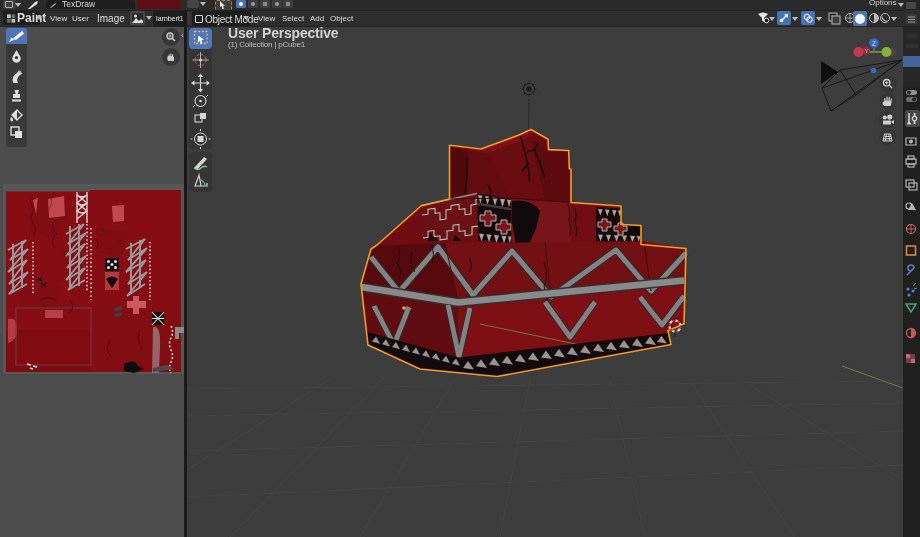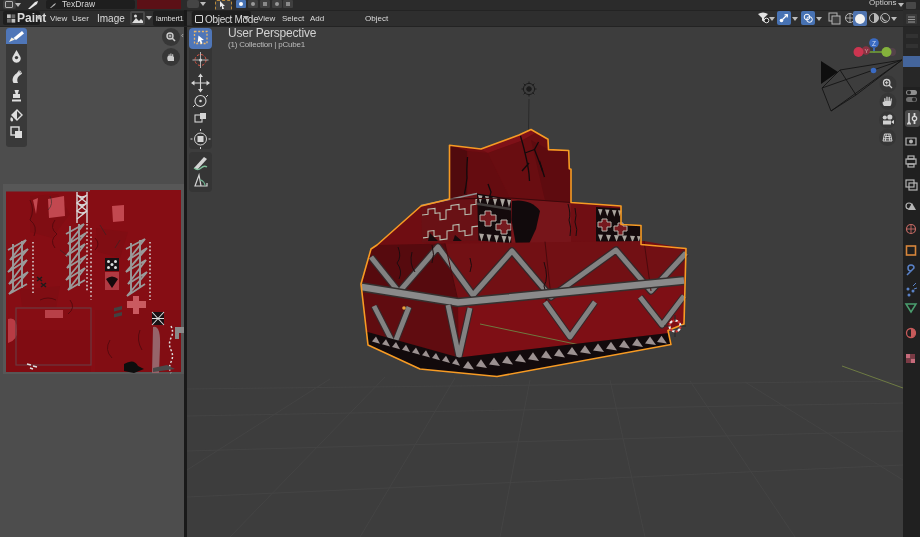--- a/index.html
+++ b/index.html
@@ -73,21 +73,21 @@
 <div class="abs hdrtxt" style="left:156px;top:10px;font-size:7.5px;width:29px;overflow:hidden;white-space:nowrap;letter-spacing:-0.2px;">lambert1 Ba</div>
 
 <div class="abs" style="left:185px;top:12px;width:6px;height:13px;background:#383838;border-radius:2px;"></div>
 <div class="abs" style="left:192px;top:11px;width:59px;height:15px;background:#1e1e1e;border-radius:2px;"></div>
 <div class="abs" style="left:195px;top:15px;width:6px;height:6px;border:1.5px solid #d8d8d8;border-radius:1px;"></div>
 <div class="abs hdrtxt" style="left:205px;top:10.5px;font-size:10px;letter-spacing:-0.3px;">Object Mode</div>
 <div class="abs" style="left:243px;top:16px;width:0;height:0;border-left:3px solid transparent;border-right:3px solid transparent;border-top:4px solid #bbb;"></div>
 <div class="abs hdrtxt" style="left:258px;top:10px;font-size:8px;">View</div>
 <div class="abs hdrtxt" style="left:282px;top:10px;font-size:8px;">Select</div>
 <div class="abs hdrtxt" style="left:310px;top:10px;font-size:8px;">Add</div>
-<div class="abs hdrtxt" style="left:330px;top:10px;font-size:8px;margin-left:35px;">Object</div>
+<div class="abs hdrtxt" style="left:330px;top:10px;font-size:8px;">Object</div>
 
 <svg class="abs" style="left:757px;top:12px;" width="13" height="12" viewBox="0 0 13 12">
   <path d="M1 2 Q6 -1 11 2 Q8 5 7 6 L7 10 L5 8.5 L5 6 Q3 4 1 2 Z" fill="#e2e2e2"></path>
   <circle cx="9.5" cy="8.5" r="2.3" fill="#1f1f1f" stroke="#e2e2e2" stroke-width="1"></circle>
 </svg>
 <div class="abs" style="left:769px;top:17px;width:0;height:0;border-left:3px solid transparent;border-right:3px solid transparent;border-top:4px solid #bbb;"></div>
 <div class="abs" style="left:777px;top:11px;width:14px;height:14px;background:#4772b3;border-radius:2px;"></div>
 <svg class="abs" style="left:779px;top:13px;" width="10" height="10" viewBox="0 0 10 10">
   <path d="M8.5 1.5 L3.5 6.5" stroke="#fff" stroke-width="1.3"></path>
   <path d="M8.5 1.5 L5.5 1.8 M8.5 1.5 L8.2 4.5" stroke="#fff" stroke-width="1.2"></path>
@@ -522,21 +522,21 @@
       <path d="M883 120.5 h8 v4 h-8 Z M891.5 121.5 l2.5 -1.5 v4 l-2.5 -1.5 Z"></path>
     </g>
     <circle cx="887.5" cy="137.5" r="8.5" fill="#30303085"></circle>
     <g stroke="#d0d0d0" stroke-width="1" fill="none">
       <path d="M883 141 l1.5 -7 h6 l1.5 7 Z"></path>
       <path d="M885 136.5 h5.5 M884 138.8 h7 M886.3 134 l-1 7 M888.8 134 l1 7"></path>
     </g>
   </g>
 </svg>
 
-<div class="abs hdrtxt" style="left:228px;top:29px;font-size:12px;color:#d2d2d2;line-height:9px;letter-spacing:-0.2px;">User Perspective</div>
+<div class="abs hdrtxt" style="left:228px;top:29px;font-size:14px;color:#d2d2d2;line-height:9px;letter-spacing:-0.2px;font-weight:bold;">User Perspective</div>
 <div class="abs hdrtxt" style="left:228px;top:39.5px;font-size:8px;color:#bdbdbd;line-height:9px;letter-spacing:-0.2px;">(1) Collection | pCube1</div>
 
 <div class="abs" style="left:903px;top:10px;width:17px;height:17px;background:#2c2c2c;"></div>
 <div class="abs" style="left:903px;top:27px;width:17px;height:60px;background:#272727;"></div>
 <div class="abs" style="left:903px;top:56px;width:17px;height:11px;background:#44659c;"></div>
 <div class="abs" style="left:903px;top:87px;width:17px;height:450px;background:#202020;"></div>
 <svg class="abs" style="left:903px;top:0;" width="17" height="537" viewBox="903 0 17 537">
 
   <rect x="906" y="2" width="10" height="7" rx="1" fill="#474747"></rect>
 

